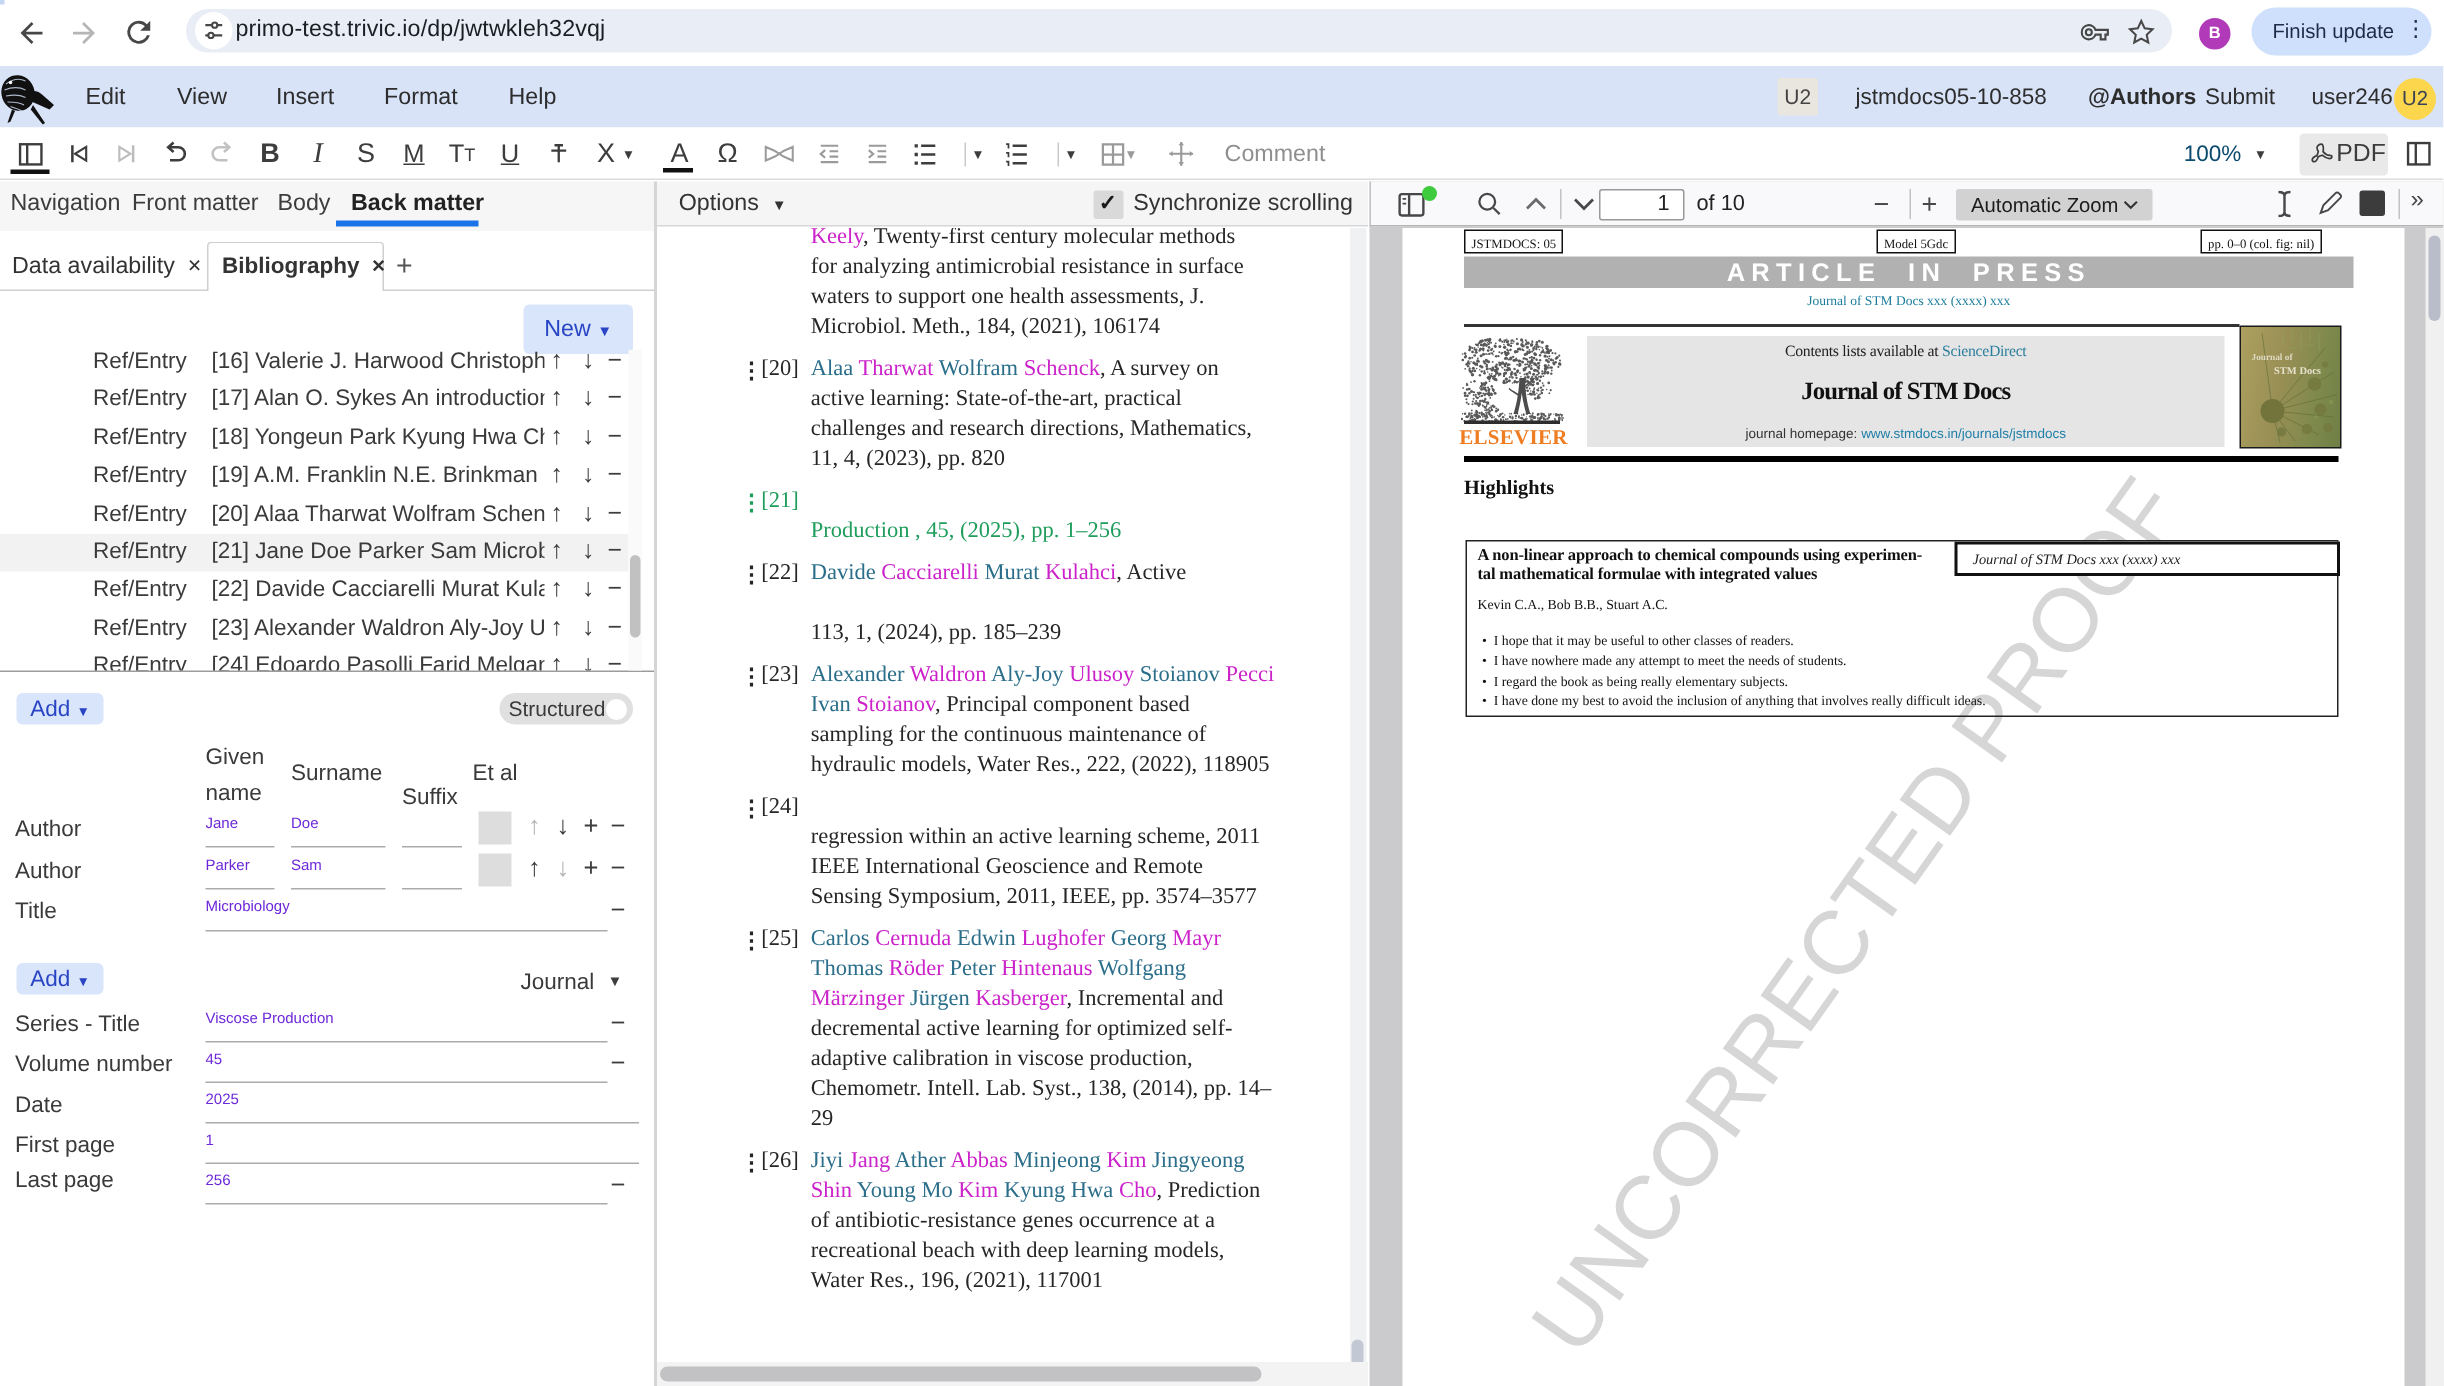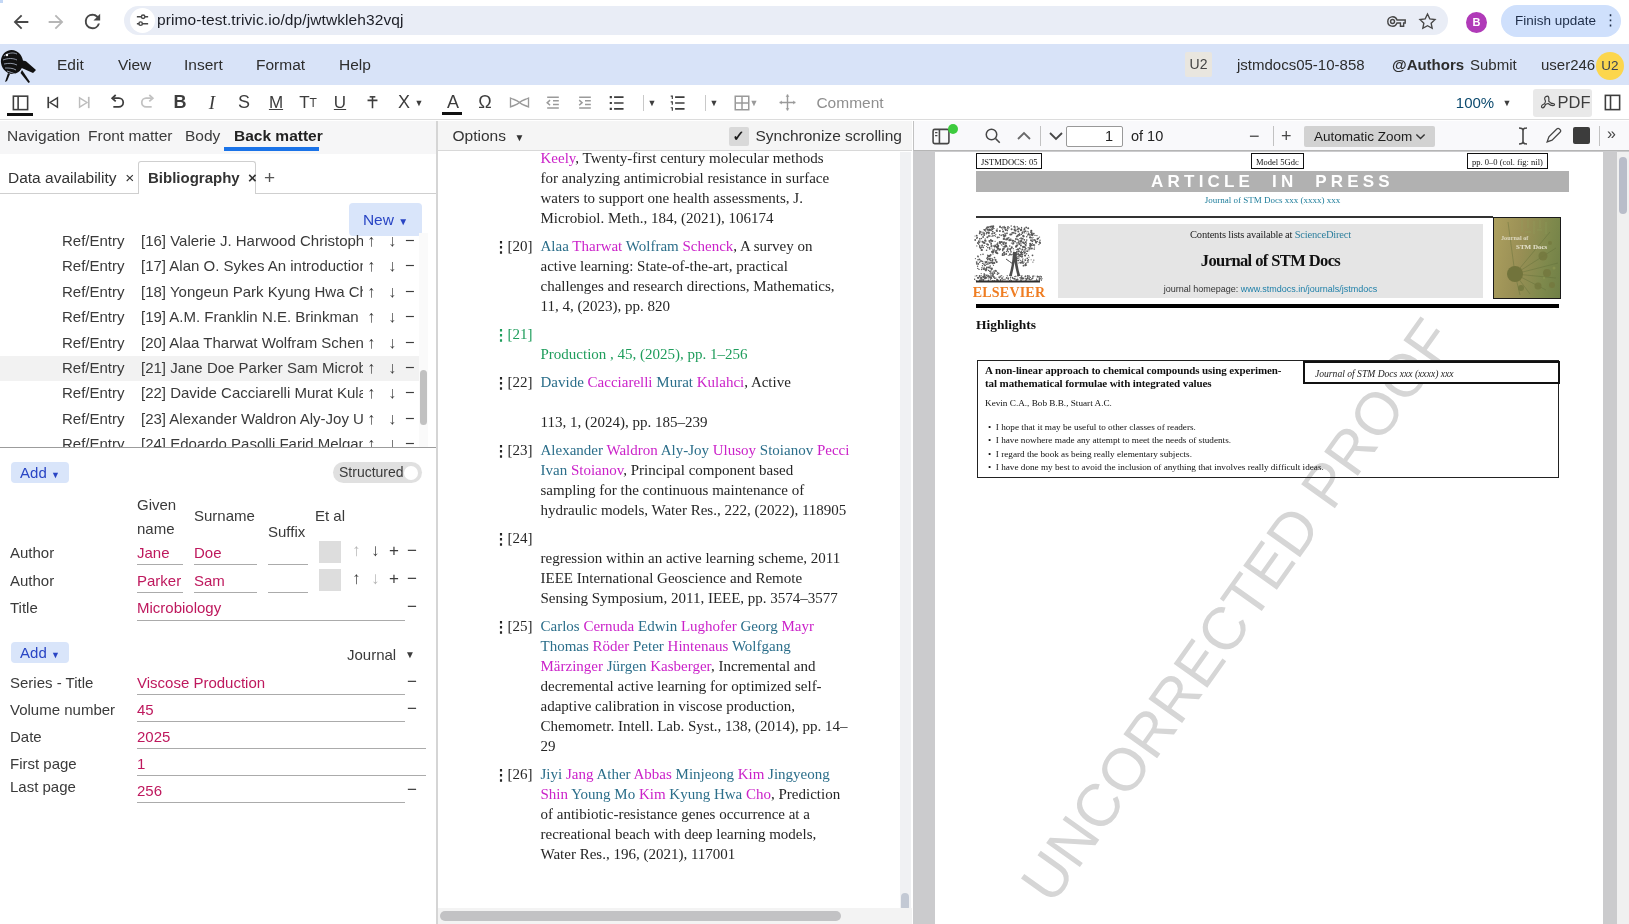--- a/index.html
+++ b/index.html
@@ -37,21 +37,21 @@
 .lptab { position:absolute; font-size:15.5px; color:#333; }
 #newbtn { position:absolute; left:349px; top:82px; width:73px; height:33px; background:#d9e5fa; border-radius:4px; color:#2945c4; font-size:15.5px; line-height:33px; text-align:center; }
 #reflist { position:absolute; left:0; top:112px; width:436px; height:215px; overflow:hidden; border-bottom:1px solid #9c9c9c; }
 .refrow { position:absolute; left:0; width:419px; height:25px; font-size:15px; color:#3a3a3a; }
 .refrow .lab { position:absolute; left:62px; top:3px; }
 .refrow .ent { position:absolute; left:141px; top:3px; width:222px; overflow:hidden; white-space:nowrap; }
 .refrow .ic { position:absolute; top:2px; color:#3d3d3d; font-size:16.5px; }
 #formarea { position:absolute; left:0; top:327px; width:436px; }
 .addbtn { position:absolute; background:#d9e5fa; border-radius:4px; color:#2945c4; font-size:15px; text-align:center; }
 .flabel { position:absolute; font-size:15px; color:#3a3a3a; }
-.fval { position:absolute; font-size:15px; color:#be185d; }
+.fval { position:absolute; font-size:10px; color:#6d28d9; }
 .fline { position:absolute; height:1px; background:#ababab; }
 .fminus { position:absolute; color:#3d3d3d; font-size:17px; }
 .etbox { position:absolute; width:22px; height:22px; background:#ddd; }
 
 
 #mid-header { position:absolute; left:0; top:0; width:474.5px; height:30px; background:#f5f5f5; border-bottom:1px solid #d8d8d8; }
 #mid-content { position:absolute; left:0; top:31px; width:474.5px; height:756px; overflow:hidden; font-family:"Liberation Serif", serif; font-size:15px; color:#262626; }
 .mline { position:absolute; left:103px; width:330px; height:20px; white-space:nowrap; }
 .mnum { position:absolute; left:70px; width:30px; height:20px; }
 .mdots { position:absolute; left:56px; width:10px; height:20px; font-weight:bold; letter-spacing:0; }

